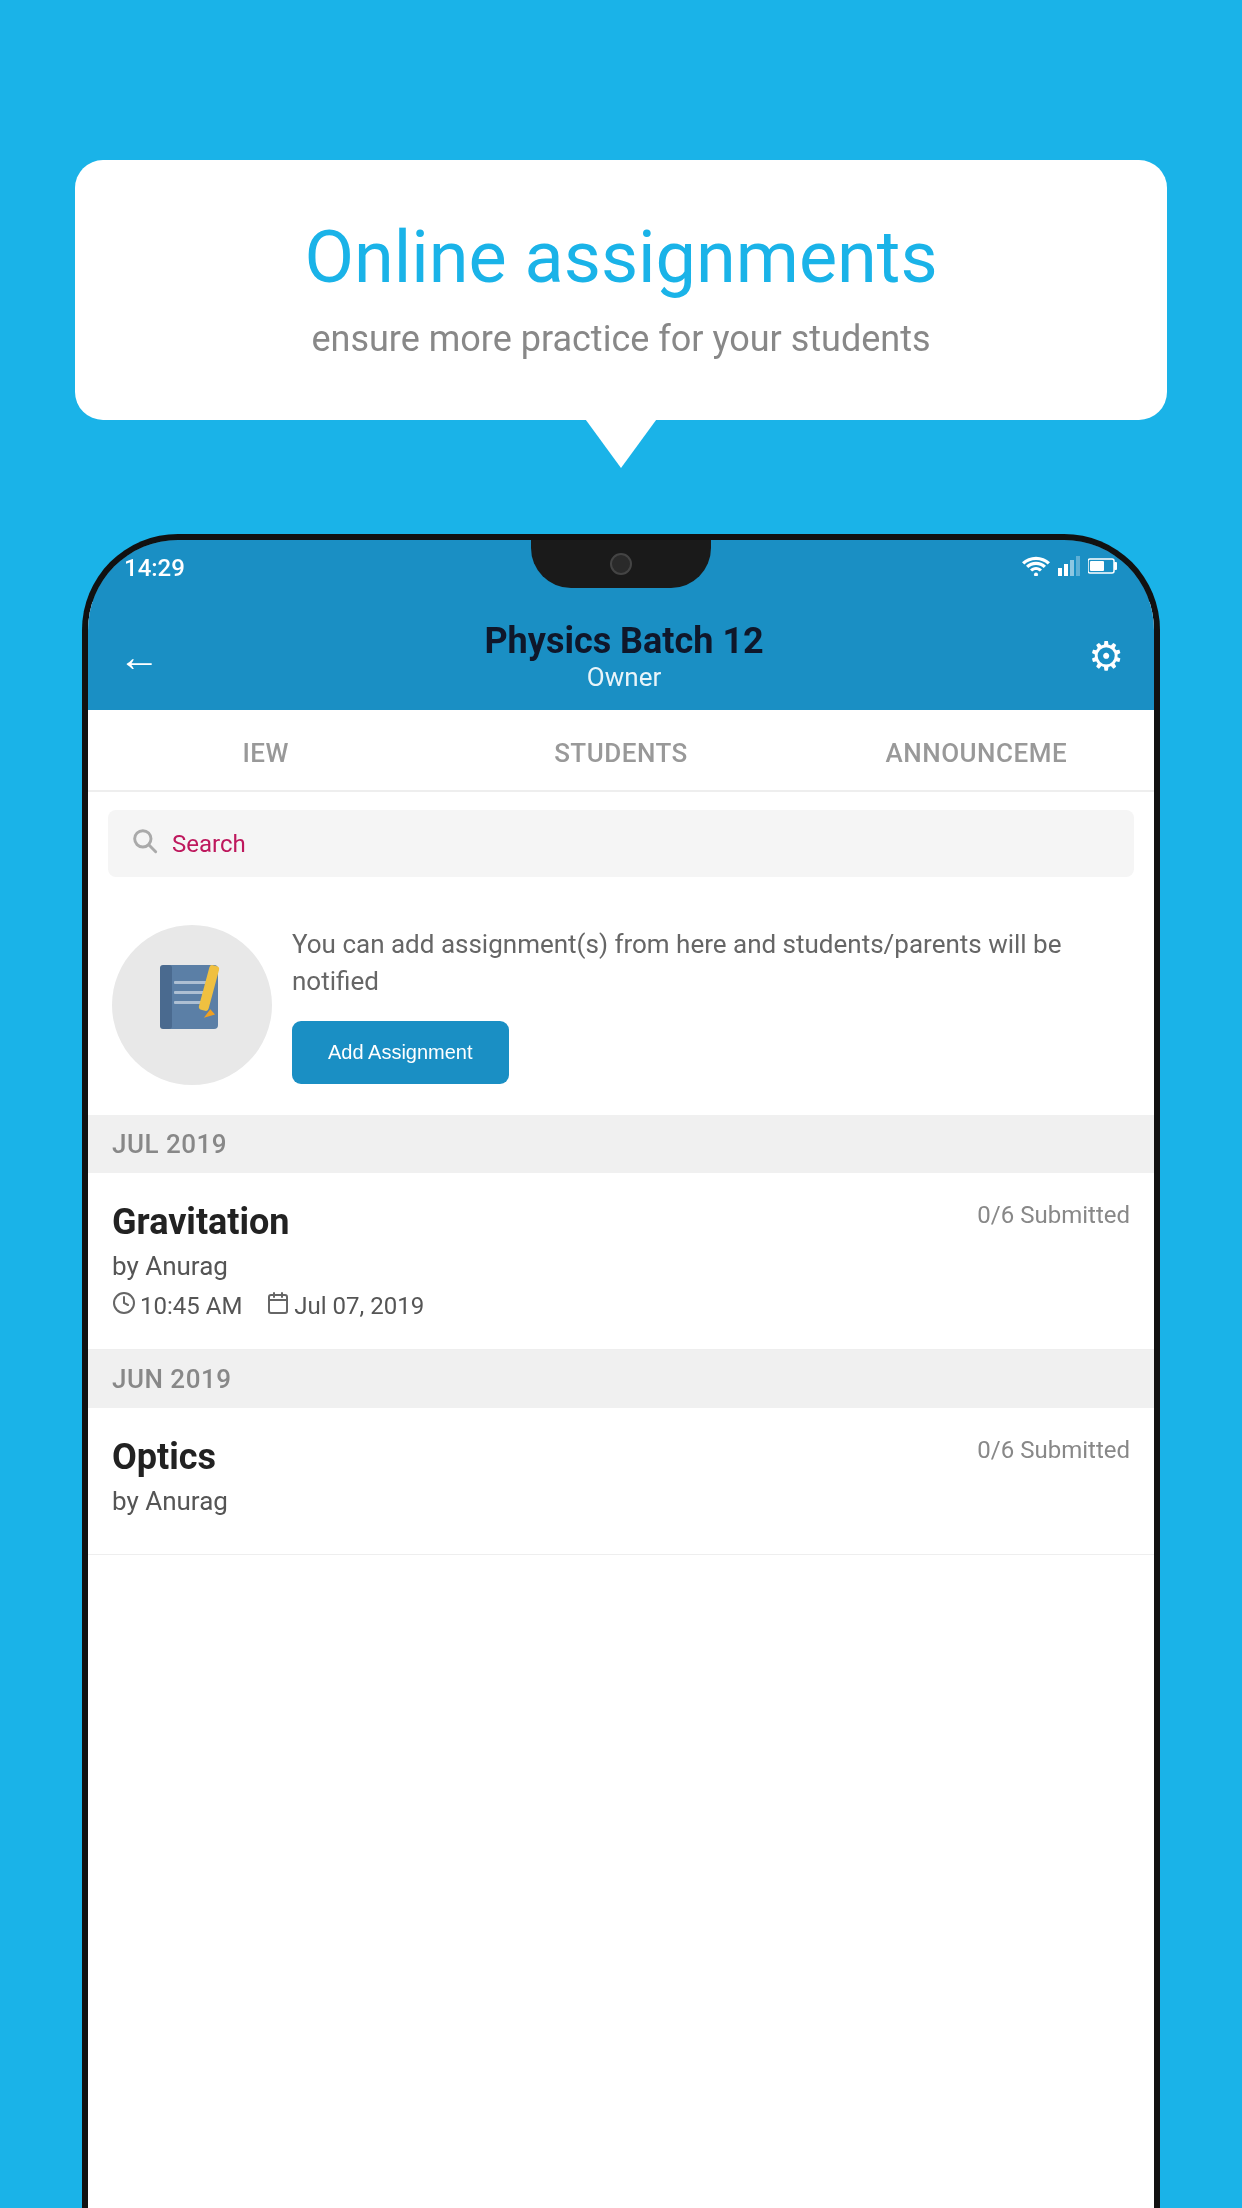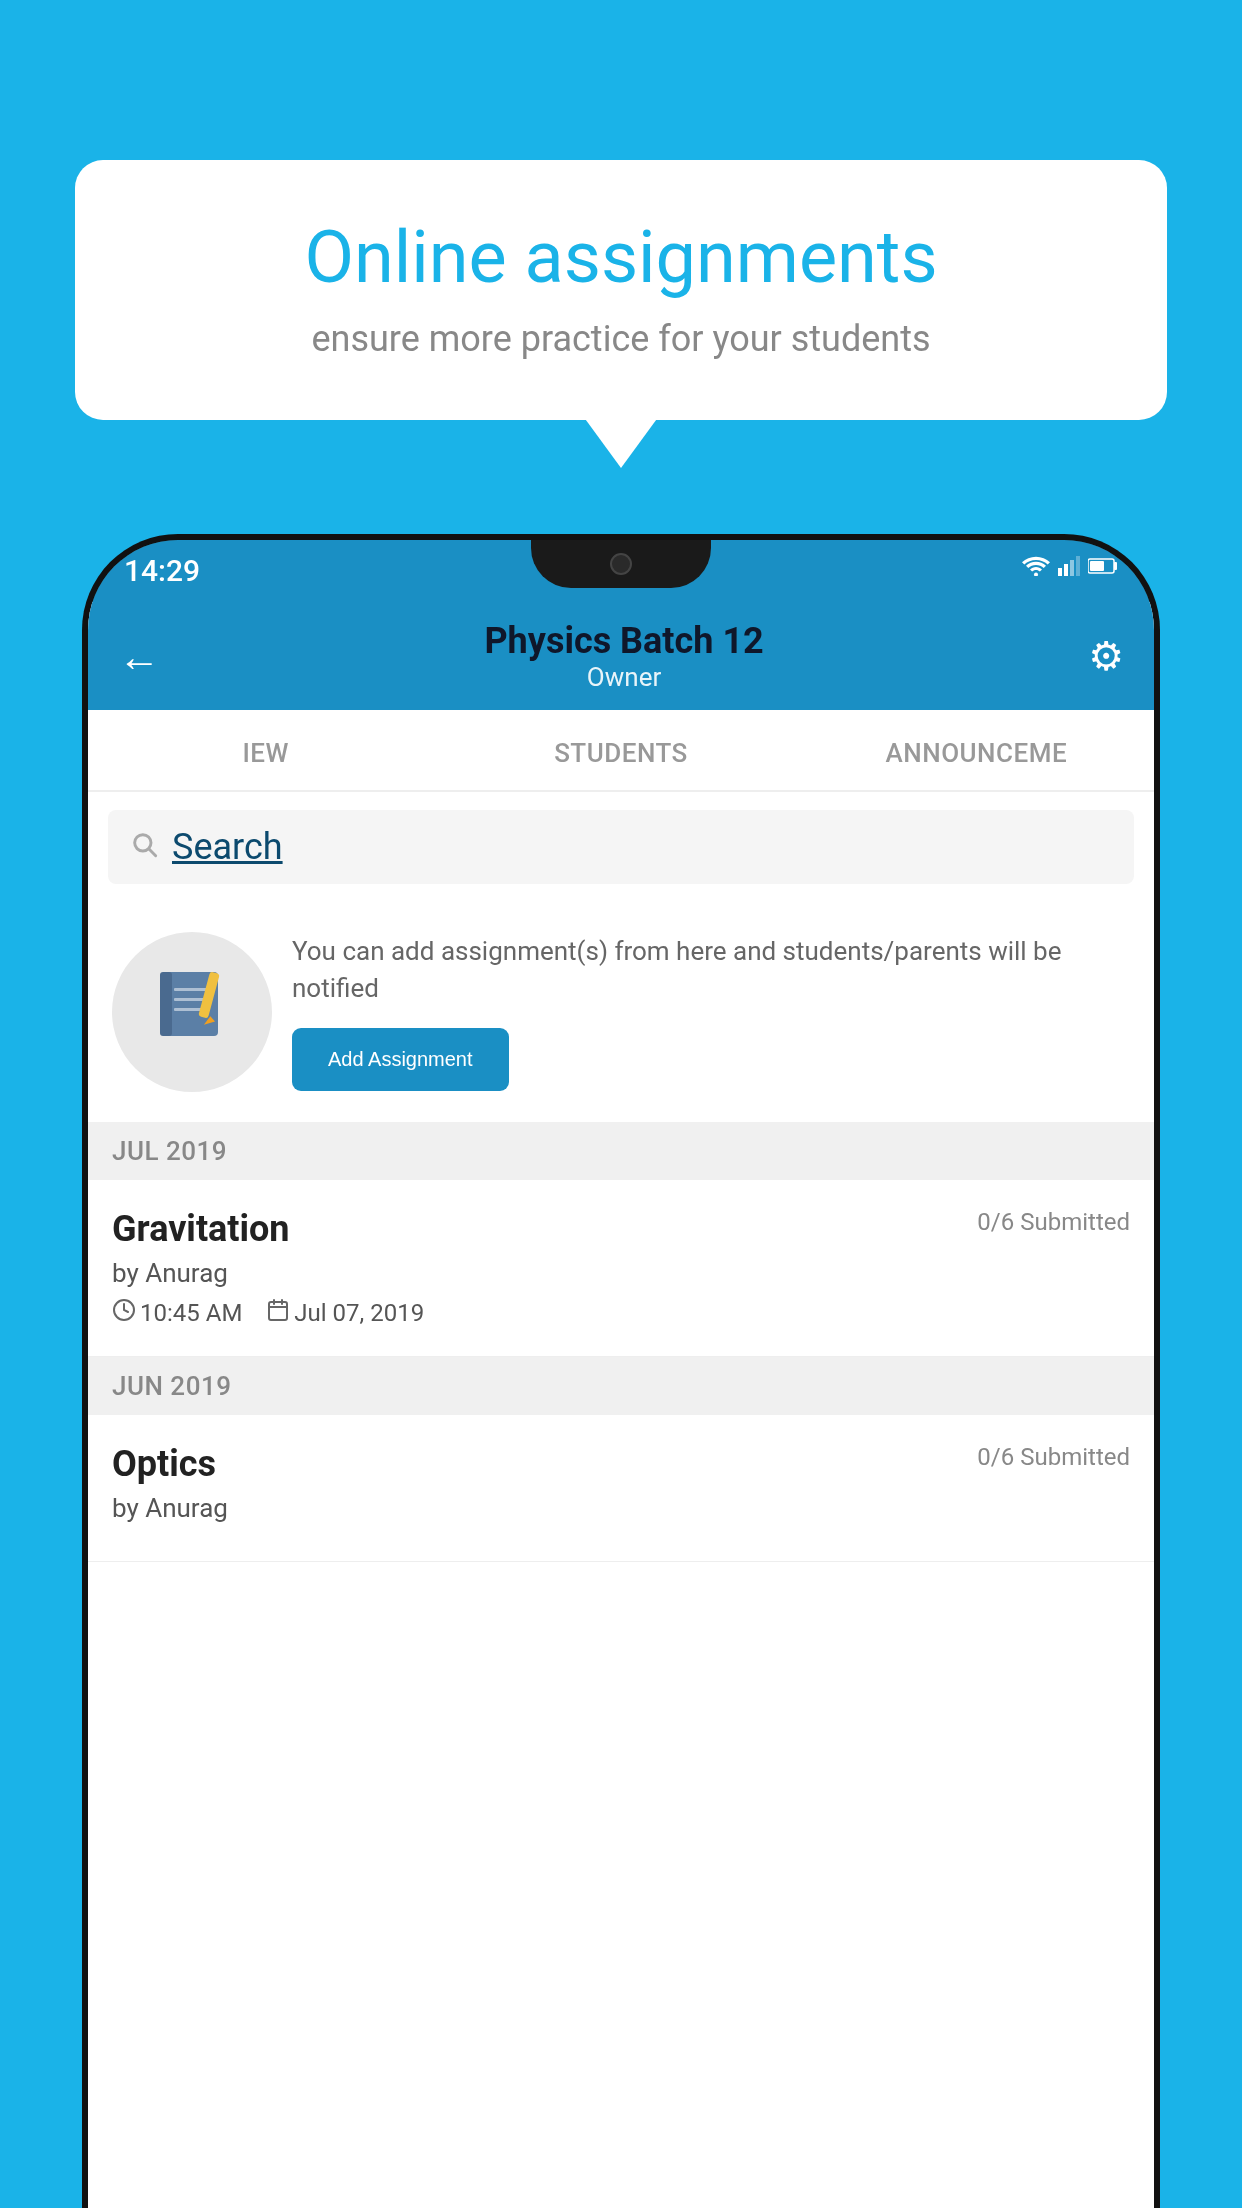--- a/index.html
+++ b/index.html
@@ -86,21 +86,21 @@
     }
     .phone-camera {
       width: 22px;
       height: 22px;
       background: #2a2a2a;
       border-radius: 50%;
       border: 2px solid #444;
     }
     .status-time {
       color: white;
-      font-size: 30px;
+      font-size: 24px;
       font-weight: 500;
       line-height: 1;
       margin-top: 4px;
       text-align: right;
     }
     .status-icons {
       display: flex;
       align-items: center;
       gap: 8px;
       margin-top: 4px;
@@ -189,23 +189,22 @@
       background: #f5f5f5;
       border-radius: 8px;
       padding: 16px 22px;
       gap: 14px;
     }
     .search-icon-svg {
       color: #aaa;
       font-size: 30px;
     }
     .search-text {
-      font-size: 36px;
-      color: #0c4a6e;
-      text-decoration: underline;
+      font-size: 24px;
+      color: #be185d;
     }
 
     
     .promo-card {
       display: flex;
       align-items: center;
       padding: 30px 24px;
       background: white;
       gap: 20px;
     }

